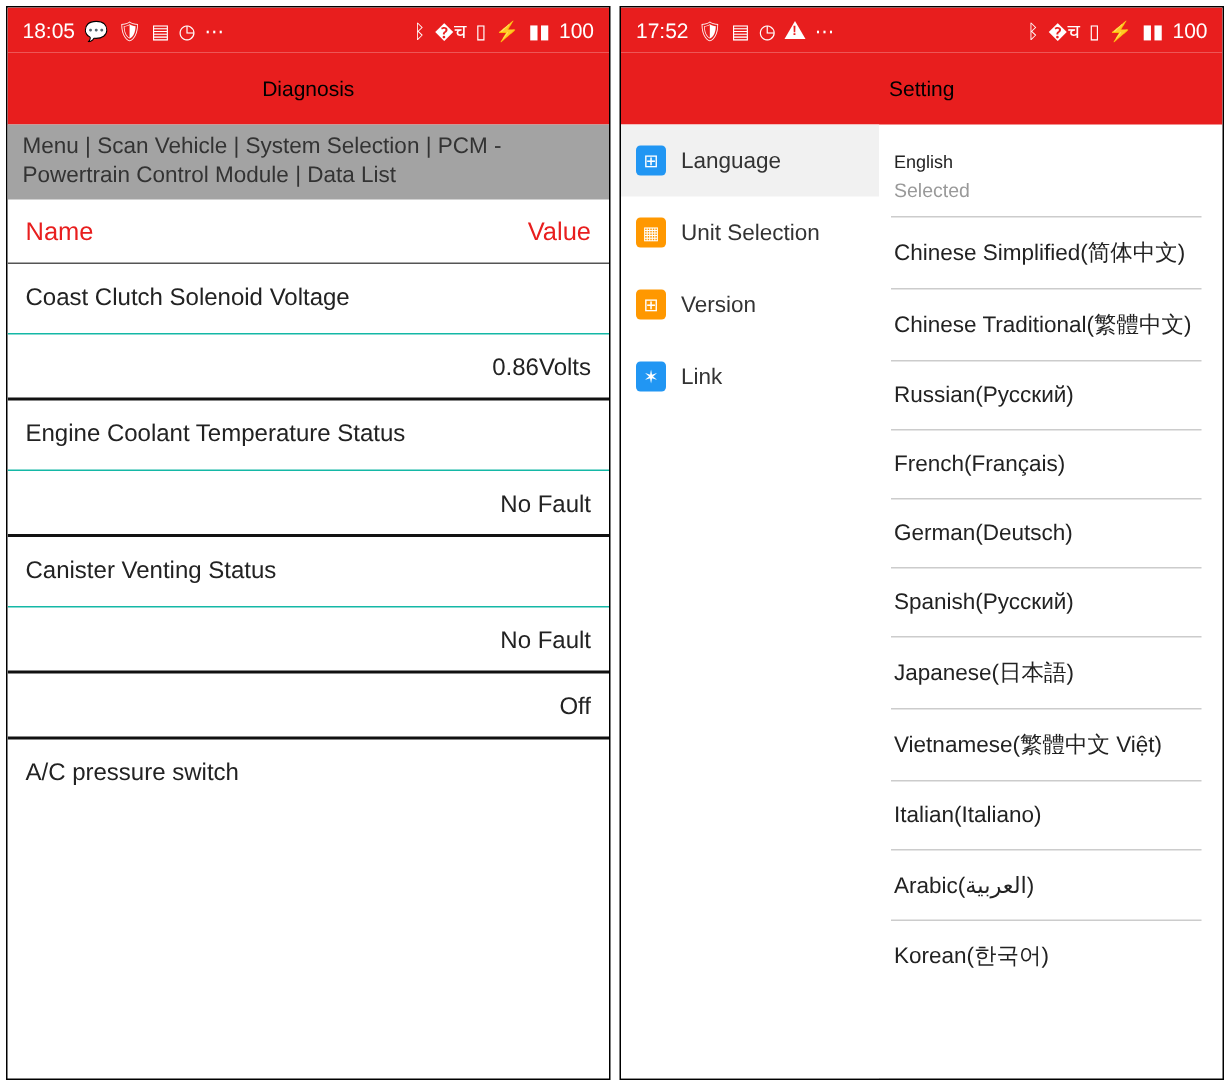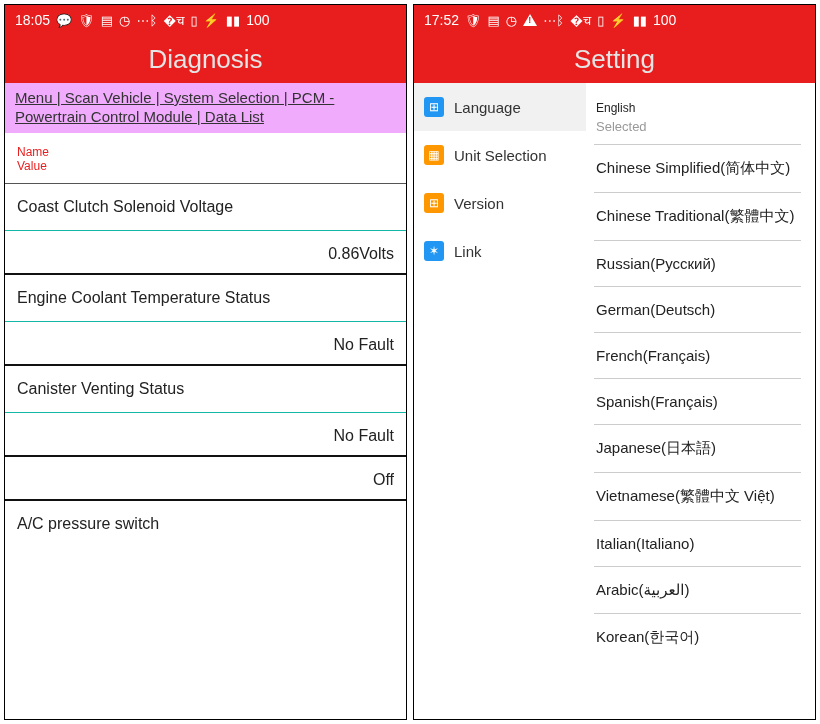--- a/index.html
+++ b/index.html
@@ -21,57 +21,55 @@
     overflow: hidden;
   }
   .status-bar {
     background: #e81e1e;
     color: #fff;
     height: 30px;
     display: flex;
     align-items: center;
     padding: 0 10px;
     font-size: 14px;
-    justify-content: flex-start;
+    justify-content: space-between;
   }
   .status-left, .status-right {
     display: flex;
     align-items: center;
     gap: 6px;
   }
   .status-left .icon, .status-right .icon {
     font-size: 13px;
     display: inline-flex;
   }
   .header {
     background: #e81e1e;
-    color: #e5e5e5;
+    color: #000000;
     height: 48px;
     display: flex;
     align-items: center;
     justify-content: center;
-    font-size: 26px;
+    font-size: 14px;
     font-weight: 400;
   }
   .breadcrumb {
-    background: #f0abfc;
+    background: #a3a3a3;
     color: #333;
     padding: 6px 10px;
     font-size: 15px;
     line-height: 1.25;
-    text-decoration: underline;
   }
   .col-head {
     display: flex;
     justify-content: space-between;
     padding: 12px 12px 10px;
     color: #e81e1e;
-    font-size: 12px;
+    font-size: 17px;
     border-bottom: 1px solid #555;
-    flex-direction: column;
   }
   .data-rows { flex: 1; overflow: hidden; }
   .row-name {
     padding: 14px 12px 14px;
     font-size: 16px;
     color: #222;
     border-bottom: 1px solid #14b8a6;
   }
   .row-value {
     padding: 14px 12px 10px;
@@ -239,23 +237,23 @@
         <span class="sicon icon-link">✶</span>
         <span>Link</span>
       </div>
     </div>
     <div class="lang-panel">
       <div class="lang-current">English</div>
       <div class="lang-sub">Selected</div>
       <div class="lang-item">Chinese Simplified(简体中文)</div>
       <div class="lang-item">Chinese Traditional(繁體中文)</div>
       <div class="lang-item">Russian(Русский)</div>
+      <div class="lang-item">French(Français)</div>
       <div class="lang-item">German(Deutsch)</div>
-      <div class="lang-item">French(Français)</div>
-      <div class="lang-item">Spanish(Français)</div>
+      <div class="lang-item">Spanish(Русский)</div>
       <div class="lang-item">Japanese(日本語)</div>
       <div class="lang-item">Vietnamese(繁體中文 Việt)</div>
       <div class="lang-item">Italian(Italiano)</div>
       <div class="lang-item">Arabic(العربية)</div>
       <div class="lang-item" style="border-bottom:none;">Korean(한국어)</div>
     </div>
   </div>
 </div>
 
 </body></html>

